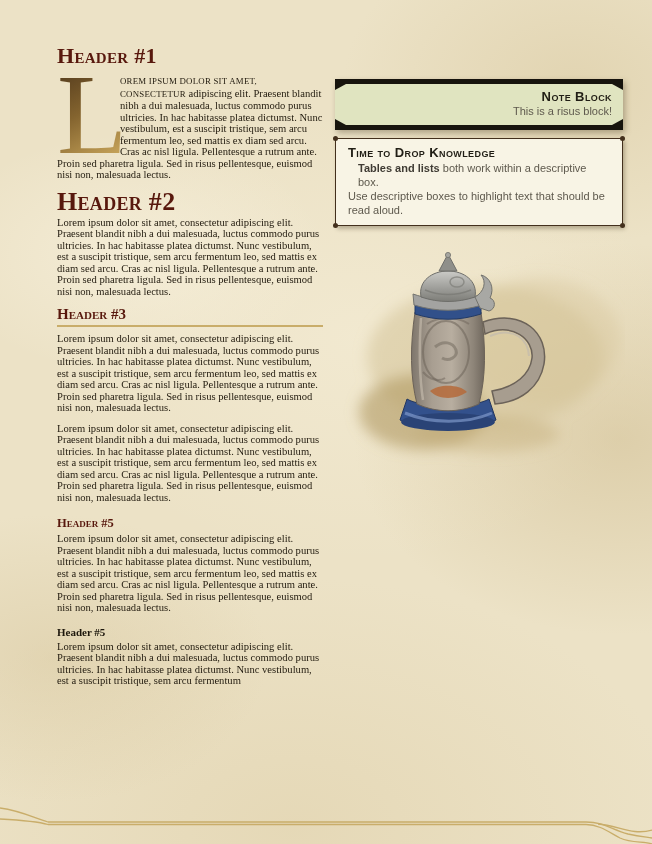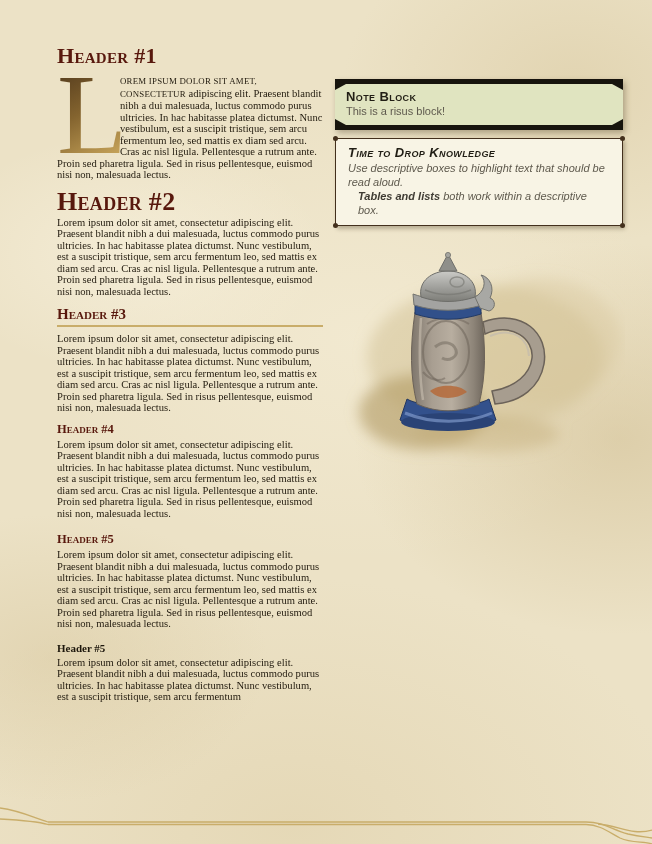--- a/index.html
+++ b/index.html
@@ -54,37 +54,37 @@
   .lead-caps{font-size:8.8px;letter-spacing:.25px;}
 
   
   .note{margin:4px 0 8px;filter:drop-shadow(2px 3px 3px rgba(60,45,20,.35));}
   .note-bar{height:5px;background:#17140d;position:relative;}
   .note-bar::before,.note-bar::after{content:"";position:absolute;width:0;height:0;}
   .note-bar.top::before{left:0;top:5px;border-top:6px solid #17140d;border-right:11px solid transparent;}
   .note-bar.top::after{right:0;top:5px;border-top:6px solid #17140d;border-left:11px solid transparent;}
   .note-bar.bottom::before{left:0;bottom:5px;border-bottom:6px solid #17140d;border-right:11px solid transparent;}
   .note-bar.bottom::after{right:0;bottom:5px;border-bottom:6px solid #17140d;border-left:11px solid transparent;}
-  .note-body{background:#e0e4c0;padding:5px 11px 7px;}
+  .note-body{background:#e0e4c0;padding:5px 11px 7px;text-align:right;}
   .box-title{
     font-family:"Liberation Sans","DejaVu Sans",sans-serif;
     font-variant:small-caps;font-weight:700;font-size:13px;line-height:15px;
     color:#211e15;letter-spacing:.4px;
   }
   .sans{
     font-family:"Liberation Sans","DejaVu Sans",sans-serif;
     font-size:11px;line-height:14px;color:#5e594d;margin:0;
   }
   .sans b{color:#3f3b33;}
   .indent{padding-left:10px;}
 
   
   .descbox{
     position:relative;background:#f8f4e5;border:1.5px solid #43301d;
-    padding:6px 12px 8px;margin:4px 0 0;box-shadow:2px 3px 4px rgba(60,45,20,.3);font-style:italic;
+    padding:6px 12px 8px;margin:4px 0 0;box-shadow:2px 3px 4px rgba(60,45,20,.3);
   }
   .descbox .dot{
     position:absolute;width:5px;height:5px;background:#43301d;border-radius:50%;
   }
   .dot.tl{left:-3px;top:-3px;} .dot.tr{right:-3px;top:-3px;}
   .dot.bl{left:-3px;bottom:-3px;} .dot.br{right:-3px;bottom:-3px;}
   .descbox .box-title{margin-bottom:1px;}
 
   .art{display:block;margin:26px auto 0;}
 
@@ -104,21 +104,20 @@
             <i>L</i>
           </span><span class="lead-caps">OREM IPSUM DOLOR SIT AMET, CONSECTETUR</span><span> adipiscing elit. Praesent blandit nibh a dui malesuada, luctus commodo purus ultricies. In hac habitasse platea dictumst. Nunc vestibulum, est a suscipit tristique, sem arcu fermentum leo, sed mattis ex diam sed arcu. Cras ac nisl ligula. Pellentesque a rutrum ante. Proin sed pharetra ligula. Sed in risus pellentesque, euismod nisi non, malesuada lectus.</span>
       </p>
 
       <h2 class="phb">Header #2</h2>
       <p class="body">Lorem ipsum dolor sit amet, consectetur adipiscing elit. Praesent blandit nibh a dui malesuada, luctus commodo purus ultricies. In hac habitasse platea dictumst. Nunc vestibulum, est a suscipit tristique, sem arcu fermentum leo, sed mattis ex diam sed arcu. Cras ac nisl ligula. Pellentesque a rutrum ante. Proin sed pharetra ligula. Sed in risus pellentesque, euismod nisi non, malesuada lectus.</p>
 
       <h3 class="phb">Header #3</h3>
       <p class="body">Lorem ipsum dolor sit amet, consectetur adipiscing elit. Praesent blandit nibh a dui malesuada, luctus commodo purus ultricies. In hac habitasse platea dictumst. Nunc vestibulum, est a suscipit tristique, sem arcu fermentum leo, sed mattis ex diam sed arcu. Cras ac nisl ligula. Pellentesque a rutrum ante. Proin sed pharetra ligula. Sed in risus pellentesque, euismod nisi non, malesuada lectus.</p>
 
-      <h4 class="phb">Header #4</h4>
       <p class="body">Lorem ipsum dolor sit amet, consectetur adipiscing elit. Praesent blandit nibh a dui malesuada, luctus commodo purus ultricies. In hac habitasse platea dictumst. Nunc vestibulum, est a suscipit tristique, sem arcu fermentum leo, sed mattis ex diam sed arcu. Cras ac nisl ligula. Pellentesque a rutrum ante. Proin sed pharetra ligula. Sed in risus pellentesque, euismod nisi non, malesuada lectus.</p>
 
       <h4 class="phb spaced">Header #5</h4>
       <p class="body">Lorem ipsum dolor sit amet, consectetur adipiscing elit. Praesent blandit nibh a dui malesuada, luctus commodo purus ultricies. In hac habitasse platea dictumst. Nunc vestibulum, est a suscipit tristique, sem arcu fermentum leo, sed mattis ex diam sed arcu. Cras ac nisl ligula. Pellentesque a rutrum ante. Proin sed pharetra ligula. Sed in risus pellentesque, euismod nisi non, malesuada lectus.</p>
 
       <h6 class="phb">Header #5</h6>
       <p class="body">Lorem ipsum dolor sit amet, consectetur adipiscing elit. Praesent blandit nibh a dui malesuada, luctus commodo purus ultricies. In hac habitasse platea dictumst. Nunc vestibulum, est a suscipit tristique, sem arcu fermentum</p>
     </div>
 
     <div class="col-right">
@@ -131,22 +130,22 @@
         </div>
         <div class="note-bar bottom"></div>
       </div>
 
       <div class="descbox">
         <span class="dot tl"></span>
         <span class="dot tr"></span>
         <span class="dot bl"></span>
         <span class="dot br"></span>
         <div class="box-title">Time to Drop Knowledge</div>
+        <p class="sans indent"><b>Tables and lists</b><span> both work within a descriptive box.</span></p>
         <p class="sans">Use descriptive boxes to highlight text that should be read aloud.</p>
-        <p class="sans indent"><b>Tables and lists</b><span> both work within a descriptive box.</span></p>
       </div>
 
       <svg class="art" width="290" height="215" viewBox="0 0 290 215">
         <defs>
           <filter id="soft" x="-40%" y="-40%" width="180%" height="180%">
             <feGaussianBlur stdDeviation="7"></feGaussianBlur>
           </filter>
           <linearGradient id="bodyGrad" x1="0" y1="0" x2="1" y2="0">
             <stop offset="0" stop-color="#7e766c"></stop>
             <stop offset="0.28" stop-color="#a89e91"></stop>

